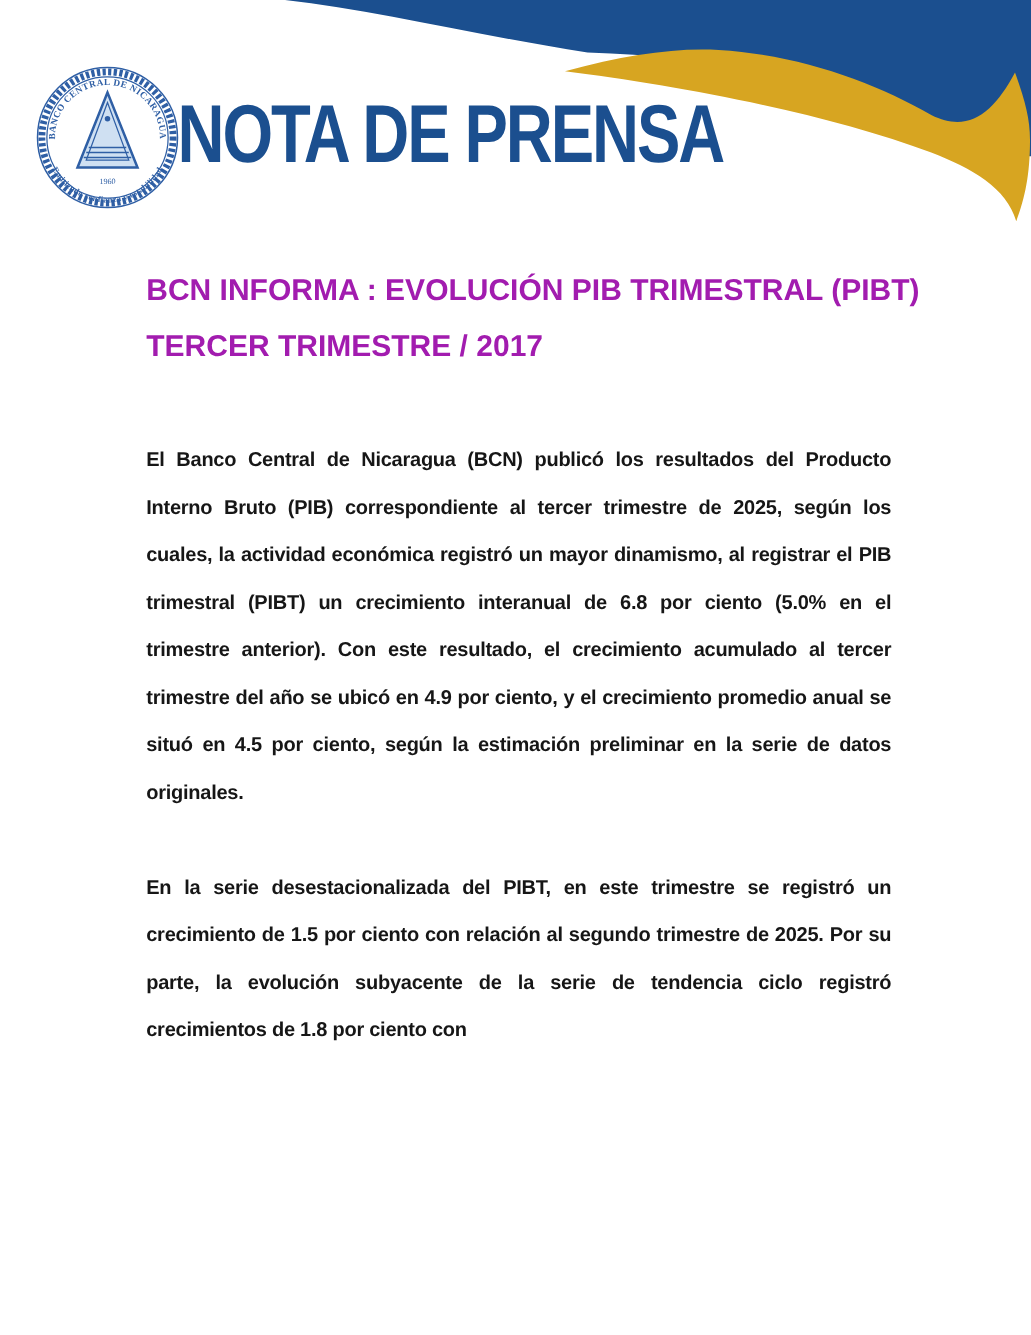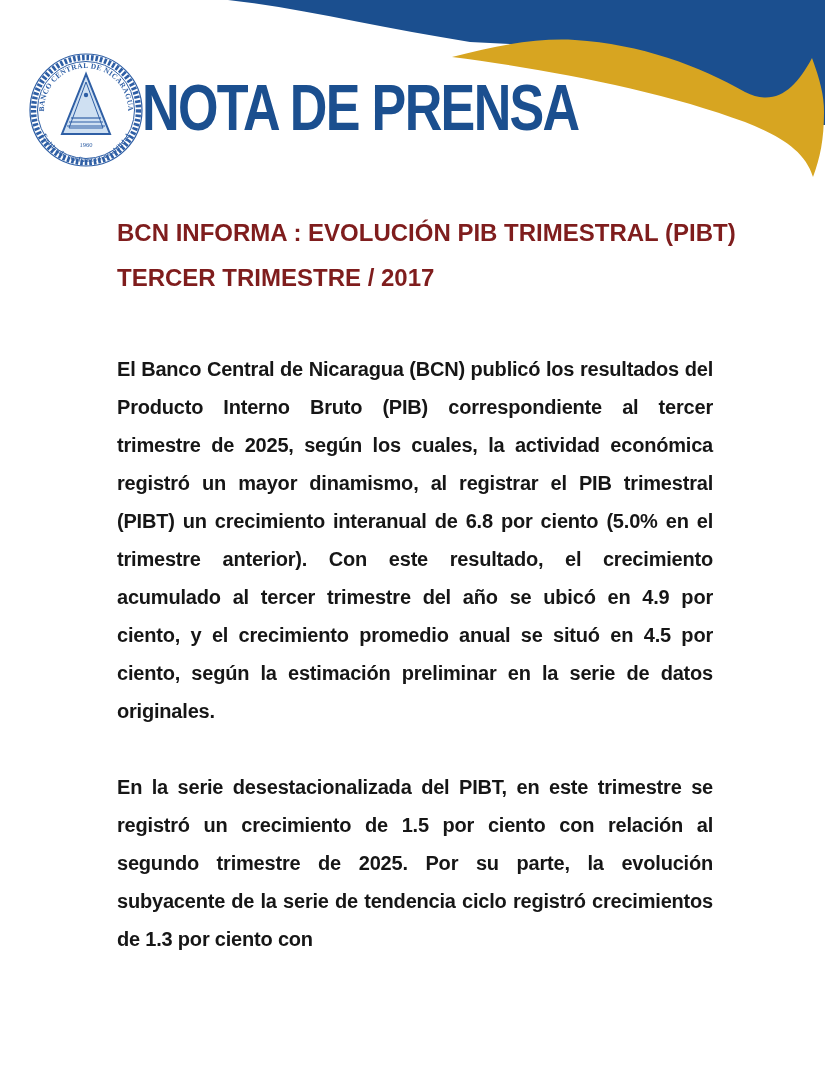--- a/index.html
+++ b/index.html
@@ -19,25 +19,25 @@
     transform:scaleX(0.84) scaleY(1.06);transform-origin:left top;
     font-family:"Liberation Sans", sans-serif;
   }
   .content{
     position:absolute;left:117px;top:196px;width:596px;
     color:#151515;
   }
   .doc-title{
     margin:14px 0 0 0;
     font-size:24px;font-weight:700;line-height:45px;
-    color:#7f1d1d;white-space:nowrap;
+    color:#a21caf;white-space:nowrap;
   }
   .body-para{
     margin:0;
-    font-size:20px;font-weight:700;line-height:38px;
+    font-size:16px;font-weight:700;line-height:38px;
     text-align:justify;color:#161616;
     letter-spacing:-0.2px;
   }
   .para-1{margin-top:50px;}
   .para-2{margin-top:38px;}
   .seal text{fill:#2f5fa5;}
 </style>
 </head>
 <body>
 
@@ -78,16 +78,16 @@
 
   <div class="brand-title">NOTA DE PRENSA</div>
 
   <div class="content">
     <h1 class="doc-title">
       <div>BCN INFORMA : EVOLUCIÓN PIB TRIMESTRAL (PIBT)</div>
       <div>TERCER TRIMESTRE / 2017</div>
     </h1>
 
     <p class="body-para para-1">El Banco Central de Nicaragua (BCN) publicó los resultados del Producto Interno Bruto (PIB) correspondiente al tercer trimestre de 2025, según los cuales, la actividad económica registró un mayor dinamismo, al registrar el PIB trimestral (PIBT) un crecimiento interanual de 6.8 por ciento (5.0% en el trimestre anterior). Con este resultado, el crecimiento acumulado al tercer trimestre del año se ubicó en 4.9 por ciento, y el crecimiento promedio anual se situó en 4.5 por ciento, según la estimación preliminar en la serie de datos originales.</p>
-    <p class="body-para para-2">En la serie desestacionalizada del PIBT, en este trimestre se registró un crecimiento de 1.5 por ciento con relación al segundo trimestre de 2025. Por su parte, la evolución subyacente de la serie de tendencia ciclo registró crecimientos de 1.3 por ciento con</p>
+    <p class="body-para para-2">En la serie desestacionalizada del PIBT, en este trimestre se registró un crecimiento de 1.5 por ciento con relación al segundo trimestre de 2025. Por su parte, la evolución subyacente de la serie de tendencia ciclo registró crecimientos de 1.8 por ciento con</p>
   </div>
 
 </div>
 
 </body></html>

